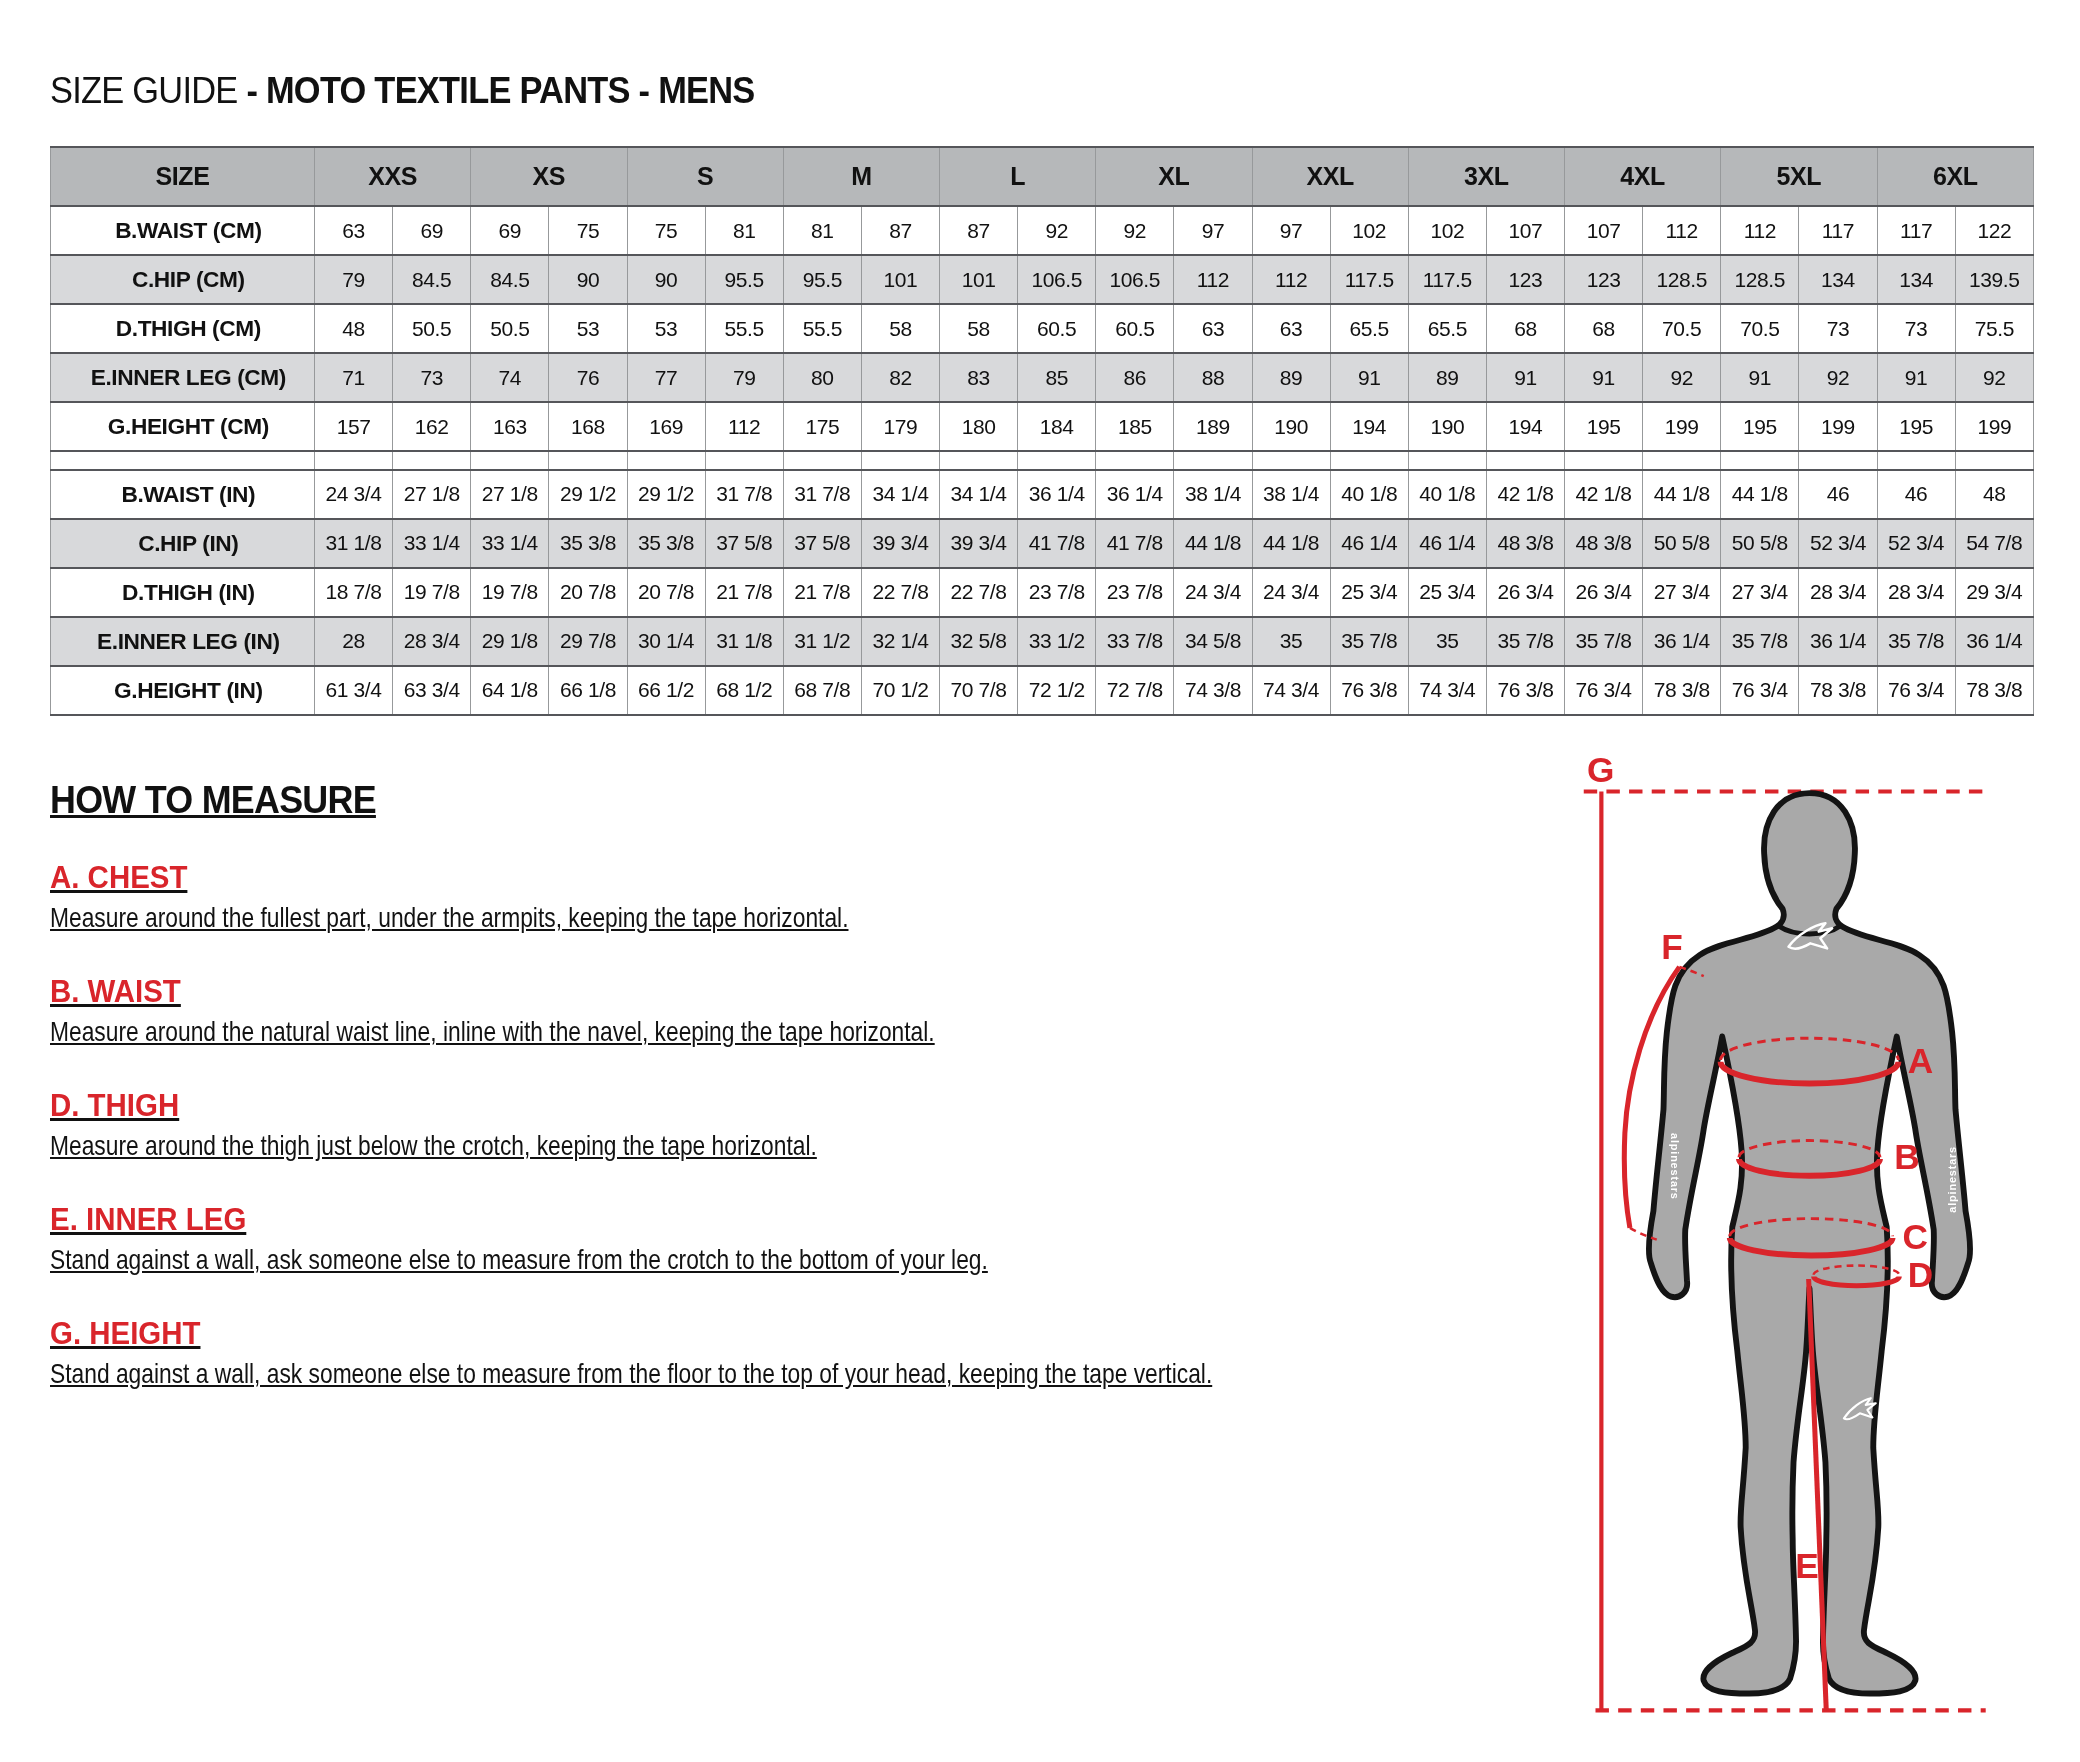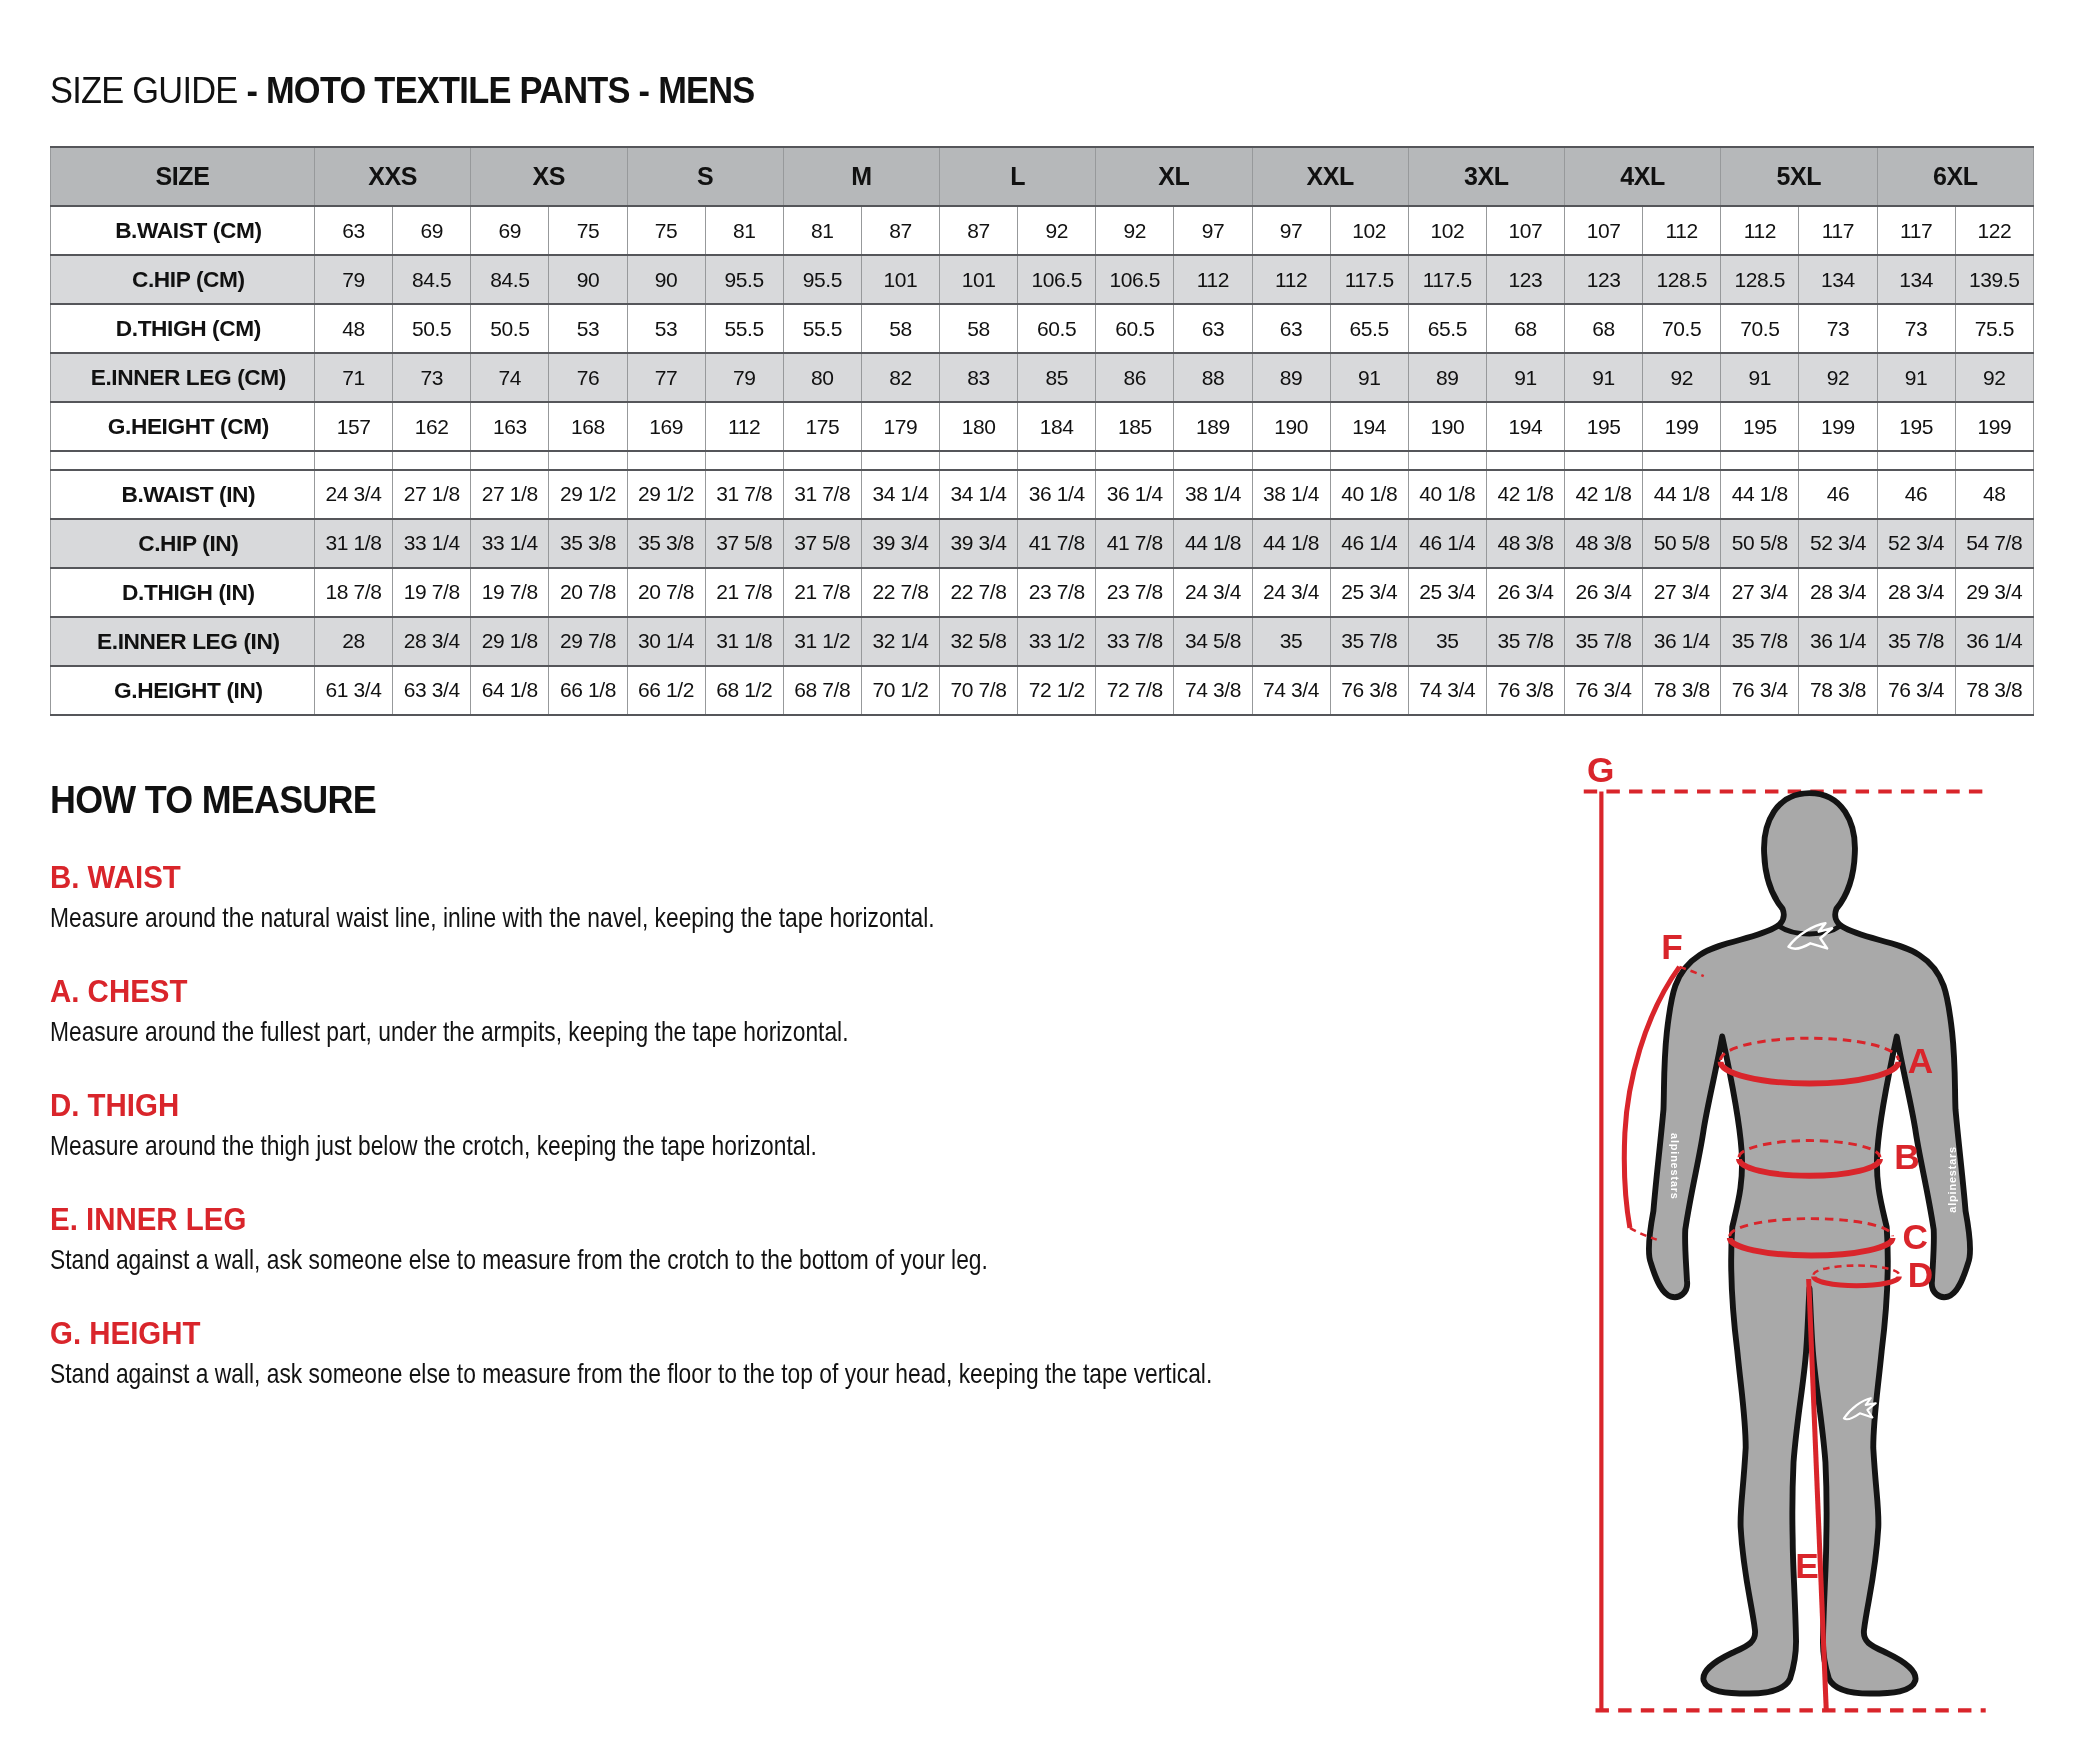--- a/index.html
+++ b/index.html
@@ -36,21 +36,21 @@
   }
   .size-table tbody td { height:49px; font-size:21px; letter-spacing:-0.4px; background:#fff; }
   .size-table td.row-label {
     text-align:center; padding-left:11.7px; font-weight:bold; font-size:22.7px;
   }
   .size-table tr.stripe td { background:#d8d9db; }
   .size-table tr.spacer-row td { height:18.5px; background:#ffffff; }
 
   
   .how-to {
-    position:absolute; left:50px; top:780px; width:1477px;
+    position:absolute; left:50px; top:780px; width:1477px;text-decoration:underline;
   }
   .how-to h2 {
     font-size:39px; font-weight:bold; letter-spacing:-0.8px; line-height:1;
     margin-bottom:42px; white-space:nowrap;
     transform:scaleX(.92); transform-origin:0 50%;
   }
   .m-section { margin-bottom:42px; }
   .m-title {
     color:#d9252b; font-weight:bold; font-size:32px; line-height:1;
     margin-bottom:10px; white-space:nowrap;
@@ -397,26 +397,26 @@
         <td>76 3/4</td>
         <td>78 3/8</td>
       </tr>
     </tbody>
 </table>
 
 <div class="how-to">
   <h2>HOW TO MEASURE</h2>
   <div id="measure-sections">
       <div class="m-section">
+        <div class="m-title">A. CHEST</div>
+        <div class="m-text">Measure around the fullest part, under the armpits, keeping the tape horizontal.</div>
+      </div>
+      <div class="m-section">
         <div class="m-title">B. WAIST</div>
         <div class="m-text">Measure around the natural waist line, inline with the navel, keeping the tape horizontal.</div>
-      </div>
-      <div class="m-section">
-        <div class="m-title">A. CHEST</div>
-        <div class="m-text">Measure around the fullest part, under the armpits, keeping the tape horizontal.</div>
       </div>
       <div class="m-section">
         <div class="m-title">D. THIGH</div>
         <div class="m-text">Measure around the thigh just below the crotch, keeping the tape horizontal.</div>
       </div>
       <div class="m-section">
         <div class="m-title">E. INNER LEG</div>
         <div class="m-text">Stand against a wall, ask someone else to measure from the crotch to the bottom of your leg.</div>
       </div>
       <div class="m-section">

